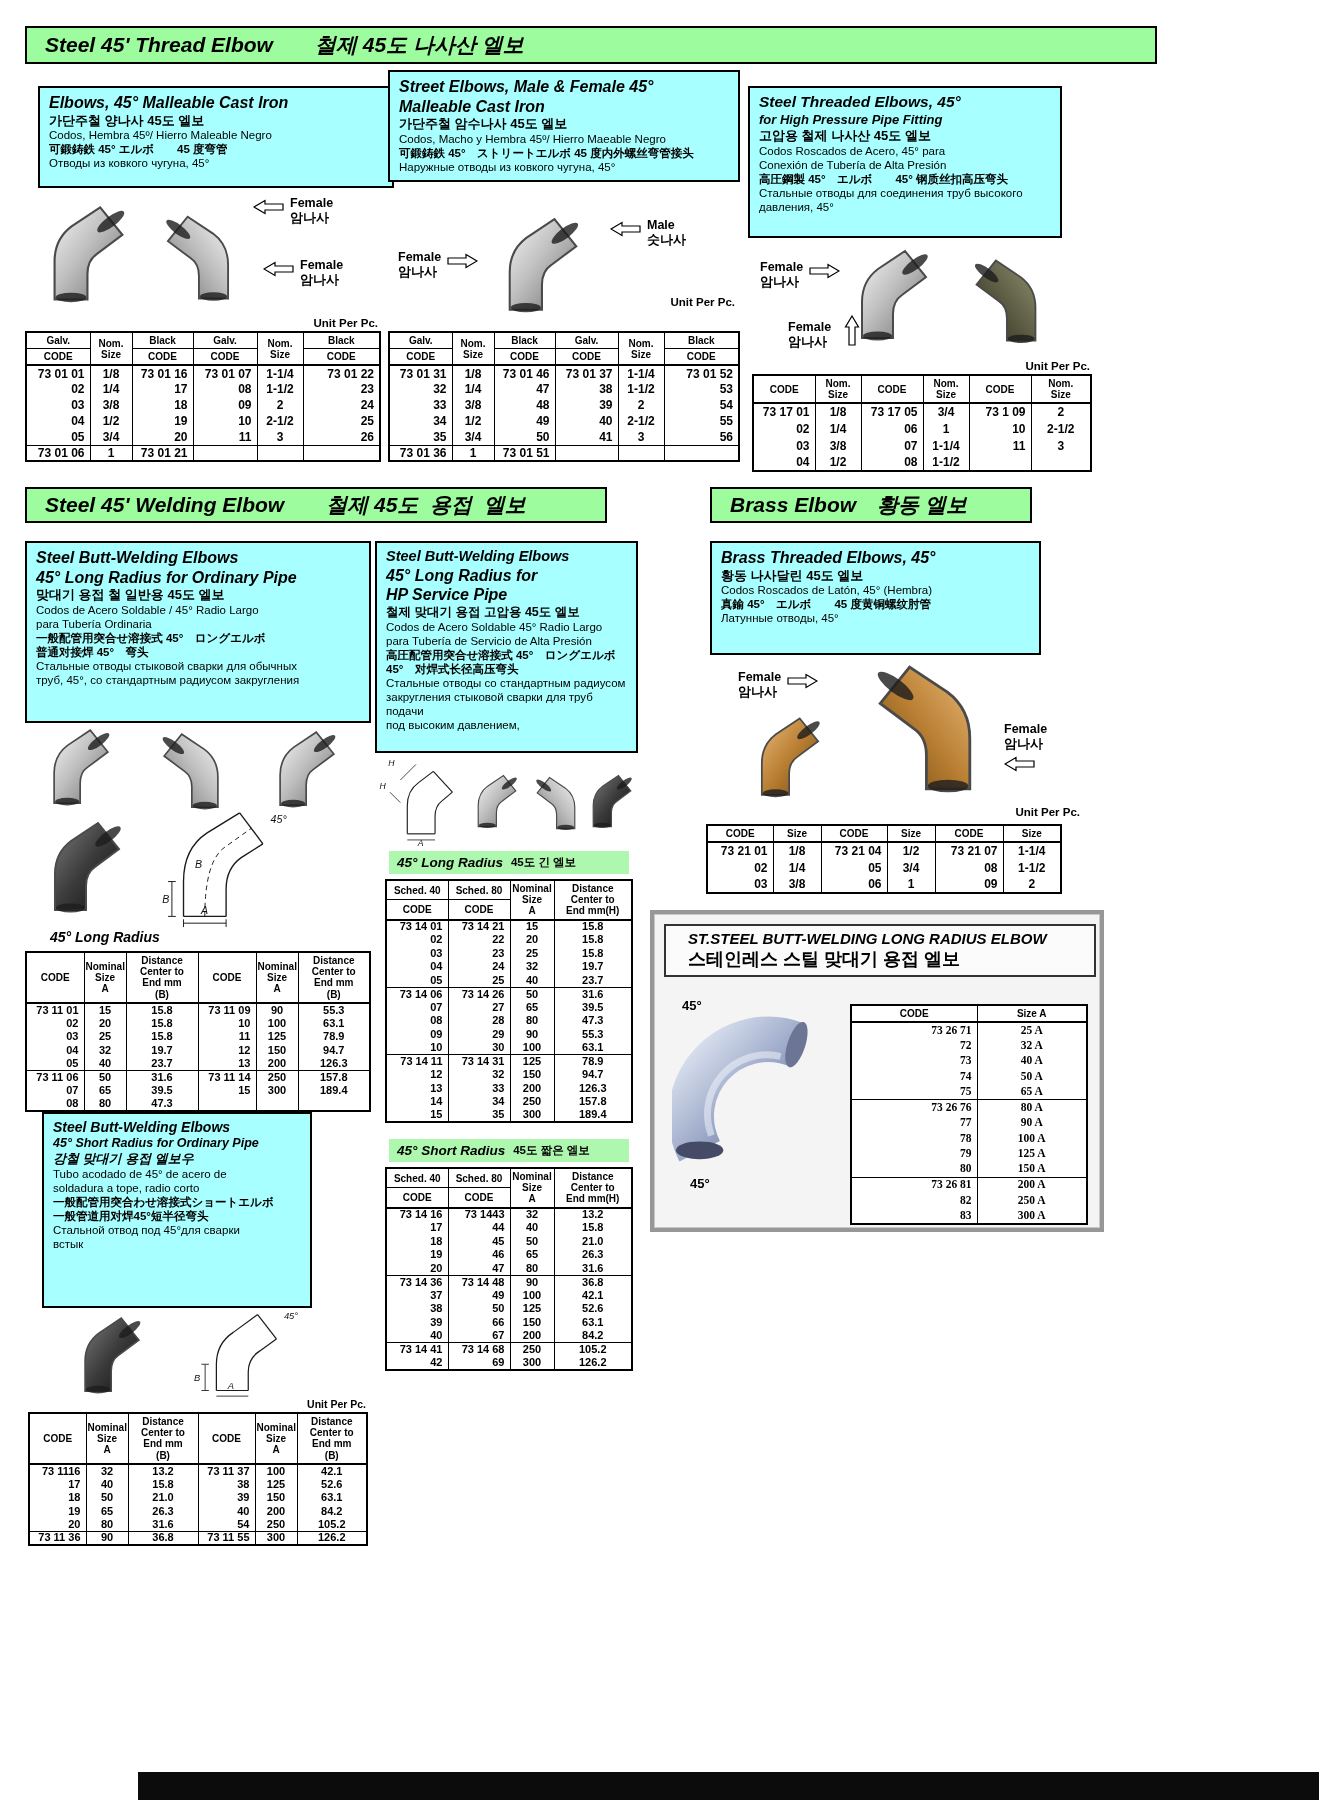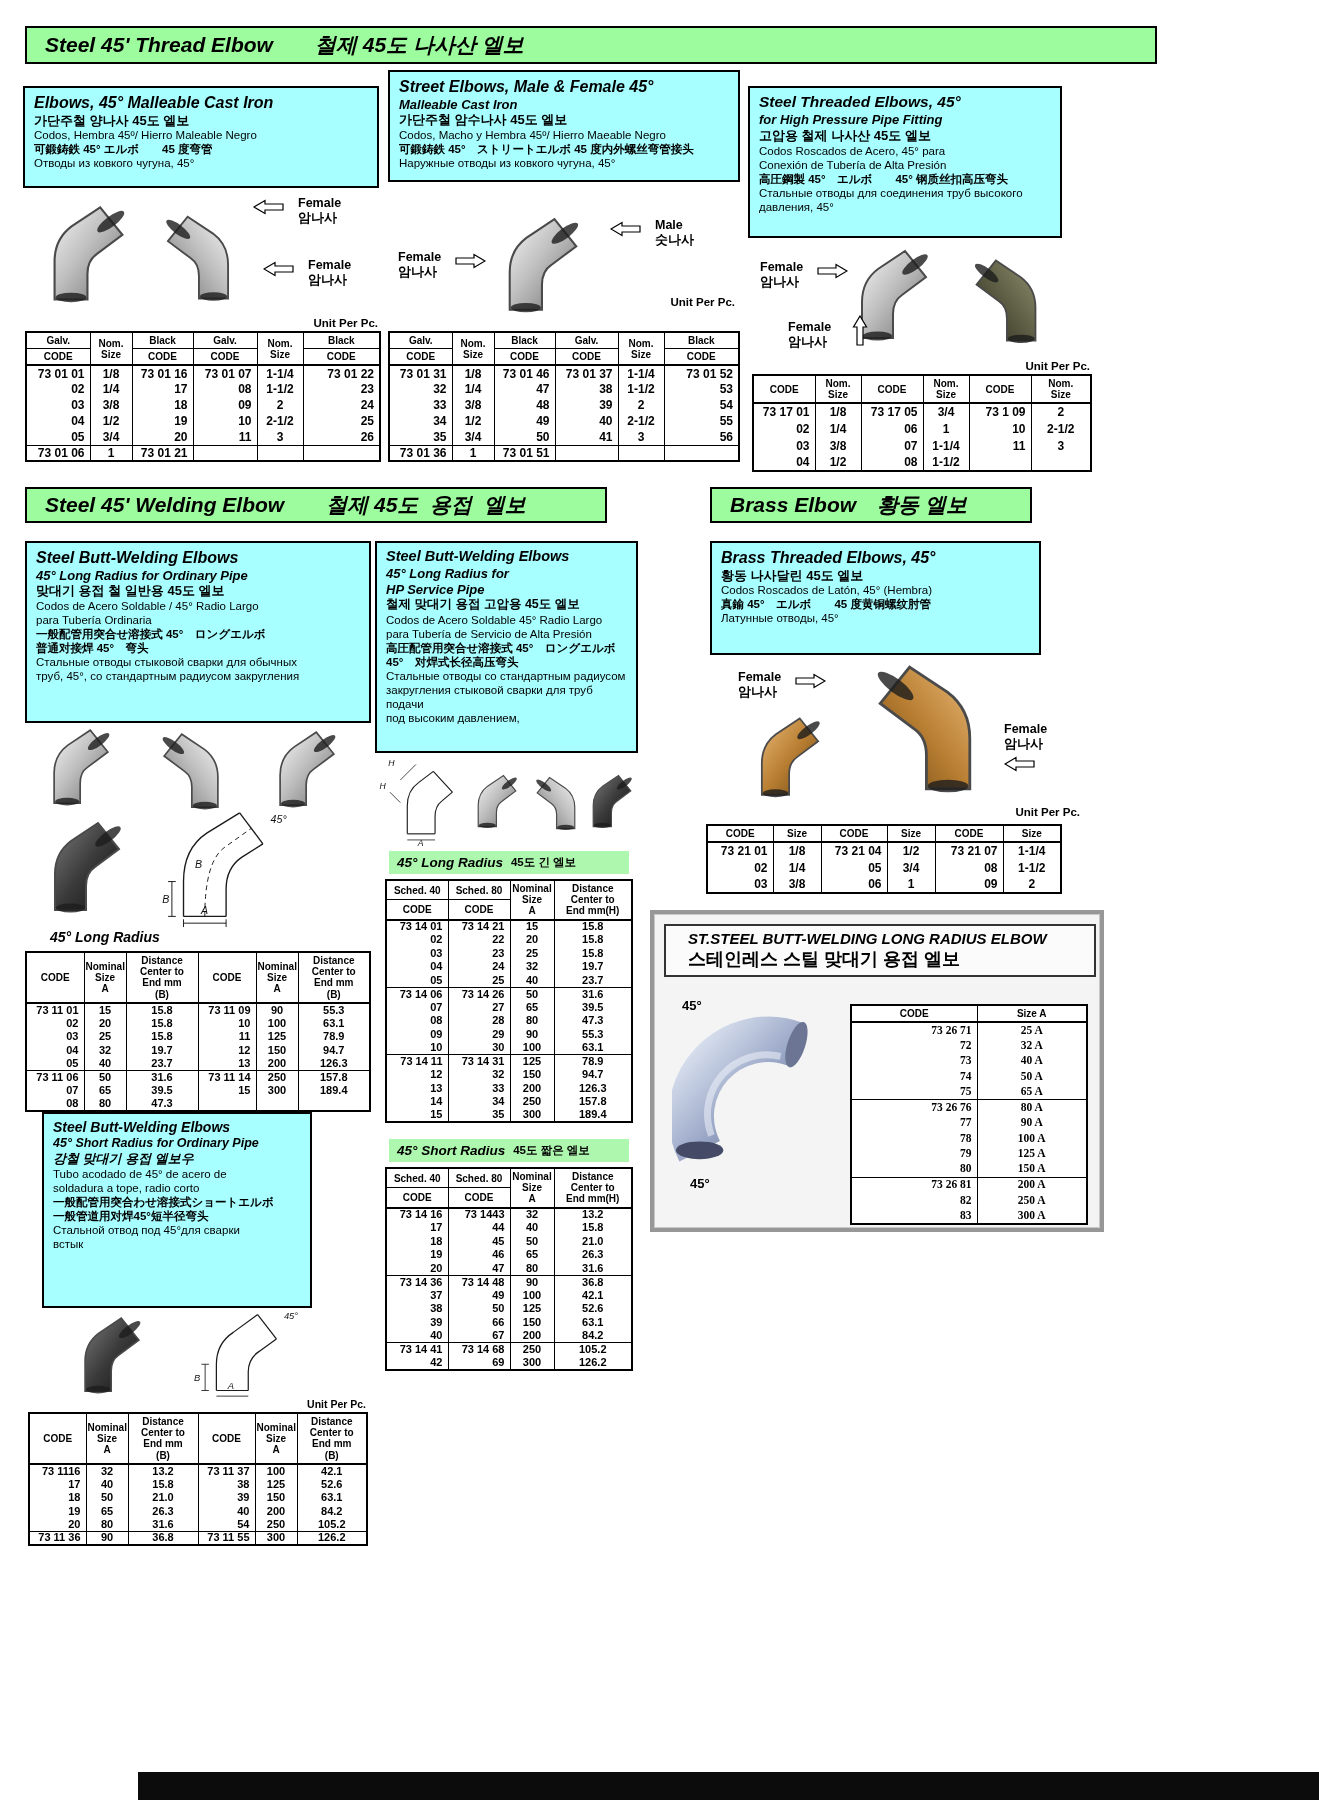--- a/index.html
+++ b/index.html
@@ -16,21 +16,21 @@
     font-weight:bold; font-style:italic; font-size:21px;
     display:flex; align-items:center; padding-left:18px; white-space:pre;
   }
 
   
   .cyan {
     background:#a8ffff; border:2px solid #000;
     padding:5px 9px; overflow:hidden; line-height:1.22;
   }
   .t-title { font-size:16px; font-weight:bold; font-style:italic; }
-  .t-sub   { font-size:13px; font-weight:bold; font-style:italic; }
+  .t-sub   { font-size:16px; font-weight:bold; font-style:italic; }
   .t-kr    { font-size:13px; font-weight:bold; }
   .t-txt   { font-size:11.5px; }
   .t-jp    { font-size:11.5px; font-weight:bold; }
   .ctr     { text-align:left;font-style:italic; }
 
   
   table.cat { border-collapse:collapse; border:2px solid #000; background:#fff; table-layout:fixed; }
   .cat th, .cat td { font-weight:bold; text-align:center; vertical-align:middle; overflow:hidden; }
   .cat th { font-size:10px; line-height:1.12; white-space:pre-line;
             border-left:1px solid #000; border-right:1px solid #000; padding:2px 1px; }
@@ -44,21 +44,21 @@
   .t-ss td { height:15.5px;font-size:11.5px;font-family:Liberation Serif, serif; }
   .align-a td:nth-child(1), .align-a td:nth-child(3), .align-a td:nth-child(4), .align-a td:nth-child(6),
   .align-b td:nth-child(1), .align-b td:nth-child(3), .align-b td:nth-child(5),
   .align-c td:nth-child(1), .align-c td:nth-child(4),
   .align-d td:nth-child(1), .align-d td:nth-child(2),
   .align-e td:nth-child(1) { text-align:right; }
 
   
   .photo { display:block; }
   .flip { transform:scaleX(-1); }
-  .flabel { position:absolute; display:flex; align-items:flex-start; gap:13px; }
+  .flabel { position:absolute; display:flex; align-items:flex-start; gap:5px; }
   .flabel .en { font-weight:bold; font-size:12.5px; line-height:1.15; }
   .flabel .kr { font-weight:bold; font-size:13px;  line-height:1.2; }
   .arr { width:32px; height:16px; flex:none; margin-top:3px; }
   .arr-r  { transform:scaleX(-1); }
   .arr-up { transform:rotate(90deg); }
   .unit { position:absolute; font-size:11.5px; font-weight:bold; text-align:right; }
   .caption-italic { font-size:14px; font-weight:bold; font-style:italic; }
 
   
   .greenbar { background:#aef7ae; display:flex; align-items:center; gap:8px; padding-left:8px; }
@@ -107,21 +107,21 @@
     <g id="elb">
       <path d="M14,92 L14,56 Q14,35 30,23 L57,5 L78,31 L54,49 Q45,55 45,68 L45,92 Z" stroke="#4a4a4a" stroke-width="2"></path>
       <ellipse cx="29.5" cy="90" rx="14.5" ry="4.5" fill="#1d1d1d" opacity="0.8"></ellipse>
       <ellipse cx="67" cy="18.5" rx="15.5" ry="5" fill="#1d1d1d" opacity="0.8" transform="rotate(-37 67 18.5)"></ellipse>
     </g>
   </defs>
 </svg>
 
 <div class="abs green-hd" style="left:25px;top:26px;width:1132px;height:38px">Steel 45' Thread Elbow　　철제 45도 나사산 엘보</div>
 
-<div class="abs cyan" style="left:23px;top:86px;width:356px;height:102px">
+<div class="abs cyan" style="left:38px;top:86px;width:356px;height:102px">
   <div class="t-title">Elbows, 45°  Malleable Cast Iron</div>
   <div class="t-kr">가단주철 양나사 45도 엘보</div>
   <div class="t-txt">Codos, Hembra 45º/  Hierro Maleable Negro</div>
   <div class="t-jp">可鍛鋳鉄 45° エルボ　　45 度弯管</div>
   <div class="t-txt">Отводы из ковкого чугуна, 45°</div>
 </div>
 
 <div class="abs" style="left:25px;top:190px;width:356px;height:128px">
   <svg class="photo abs" style="left:6px;top:12px" width="115" height="106" viewBox="0 0 92 100">
       <use href="#elb" fill="url(#gMetal)"></use>

